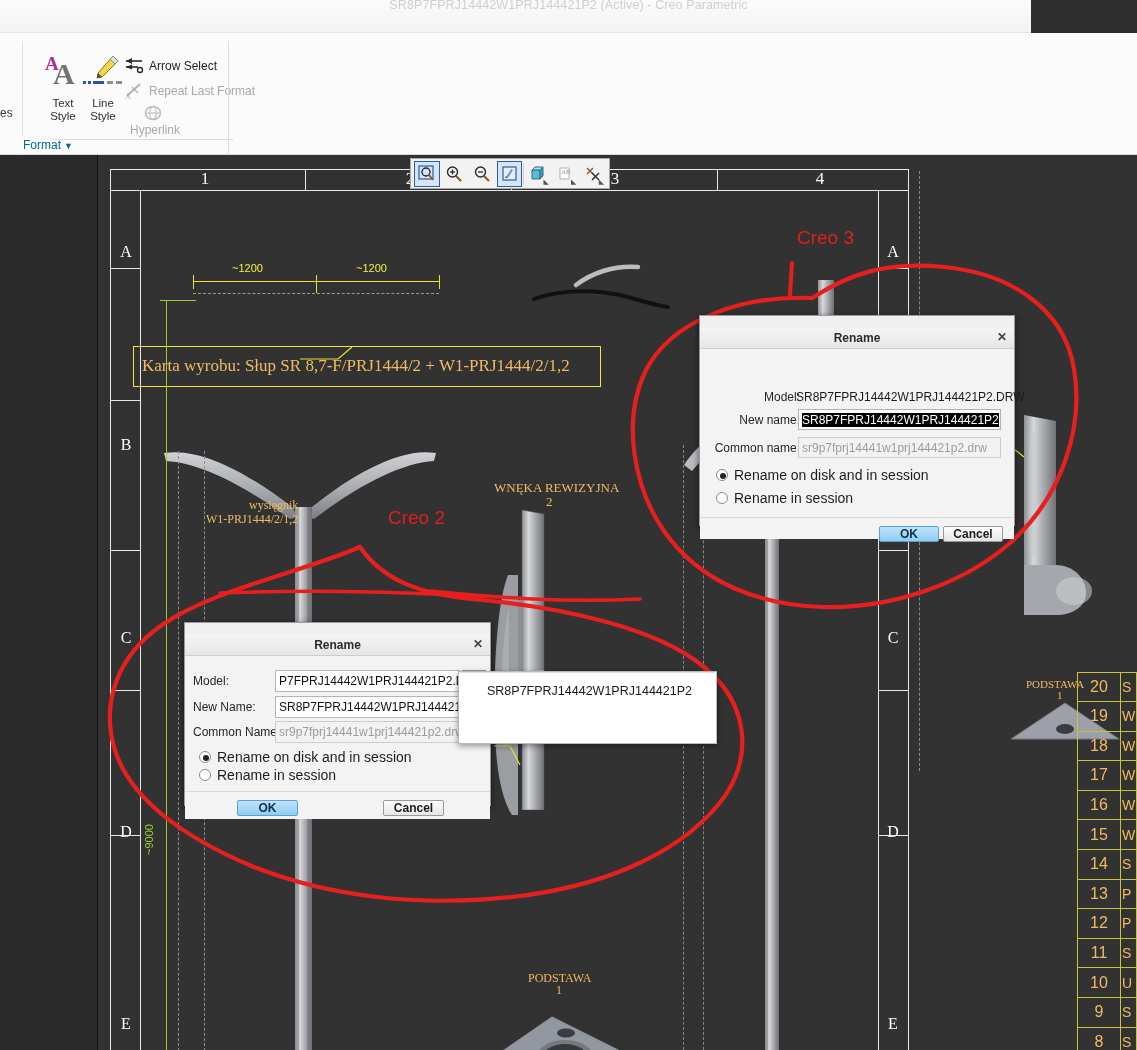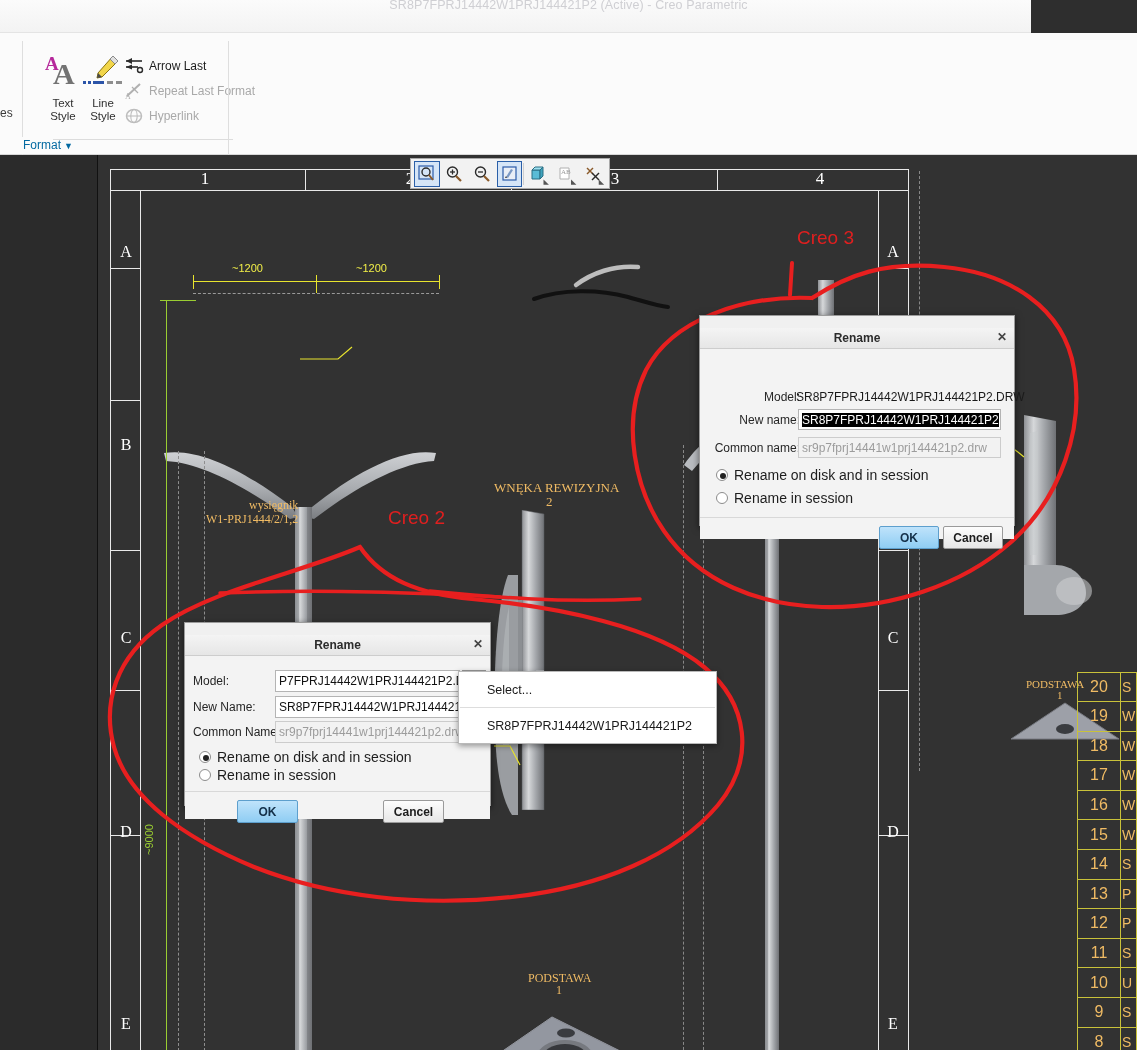--- a/index.html
+++ b/index.html
@@ -68,21 +68,21 @@
   }
   .icon-linestyle .dashes span.g { background:#8d8d8d; }
 
   .small-btn {
     position: absolute; height: 25px; display: flex; align-items: center;
     font-size: 12px; cursor: default; white-space: nowrap;
   }
   .small-btn .sglyph { width: 22px; height: 20px; position: relative; margin-right: 4px; flex: none; }
   #btn-arrow-style { left: 100px; top: 12px; color: #1d1d1d; }
   #btn-repeat-format { left: 100px; top: 37px; color: #a9a9a9; }
-  #btn-hyperlink { left: 100px; top: 62px; color: #a9a9a9; }
+  #btn-hyperlink { left: 107px; top: 62px; color: #a9a9a9; flex-direction: column; }
 
   #ribbon-group-sep {
     position: absolute; left: 30px; top: 98px; width: 180px; height: 1px; background: #dcdcdc;
   }
   #ribbon-group-title {
     position: absolute; left: 23px; top: 105px; width: 205px; text-align: left;
     font-size: 12px; color: #0369a1;
   }
   #ribbon-group-title .caret { font-size: 9px; margin-left: 3px; }
   #ribbon-vert-sep {
@@ -187,21 +187,21 @@
   .radio {
     width: 12px; height: 12px; border-radius: 50%; border: 1px solid #8c8c8c;
     background: #fff; margin-right: 6px; position: relative; flex: none;
   }
   .radio.on::after {
     content: ""; position: absolute; left: 3px; top: 3px; width: 6px; height: 6px;
     border-radius: 50%; background: #222;
   }
   .dlg-footer-sep { position: absolute; left: 0; right: 0; height: 1px; background: #d8d8d8; }
   .btn {
-    position: absolute; height: 23px; border: 1px solid #9a9a9a; border-radius: 2px;
+    position: absolute; height: 16px; border: 1px solid #9a9a9a; border-radius: 2px;
     font-size: 12px; font-weight: bold; color: #1c1c1c;
     display: flex; align-items: center; justify-content: center;
     background: linear-gradient(#fdfdfd,#e6e6e6); cursor: default; text-align: center;
   }
   .btn.primary {
     background: linear-gradient(#bfe3fb,#8fcdf3); border: 1px solid #5d9fcd; color: #143049;
   }
   .spin-btn {
     position: absolute; width: 24px; height: 23px; border: 1px solid #979797;
     background: linear-gradient(#f6f6f6,#d6d6d6); display:flex; align-items:center;
@@ -293,21 +293,21 @@
     <div class="small-btn" id="btn-arrow-style">
       <span class="sglyph">
         <svg viewBox="0 0 22 20" width="22" height="20">
           <line x1="3" y1="5" x2="19" y2="5" stroke="#2b2b2b" stroke-width="1.6"></line>
           <polygon points="3,5 9,2 9,8" fill="#2b2b2b"></polygon>
           <line x1="3" y1="11" x2="15" y2="11" stroke="#2b2b2b" stroke-width="1.6"></line>
           <polygon points="3,11 9,8.5 9,13.5" fill="#2b2b2b"></polygon>
           <circle cx="17" cy="14" r="2.5" fill="none" stroke="#2b2b2b" stroke-width="1.4"></circle>
         </svg>
       </span>
-      <span>Arrow Last</span>
+      <span>Arrow Select</span>
     </div>
 
     <div class="small-btn" id="btn-repeat-format">
       <span class="sglyph">
         <svg viewBox="0 0 22 20" width="22" height="20">
           <line x1="4" y1="15" x2="17" y2="3" stroke="#b0b0b0" stroke-width="2"></line>
           <line x1="9" y1="6" x2="15" y2="12" stroke="#b0b0b0" stroke-width="1.3"></line>
           <text x="2" y="18" font-size="8" fill="#b0b0b0" font-family="Liberation Serif">A</text>
         </svg>
       </span>
@@ -372,20 +372,23 @@
   <div class="grid-label grid-label-v" style="left:112px; top:474px; width:28px;">C</div>
   <div class="grid-label grid-label-v" style="left:112px; top:668px; width:28px;">D</div>
   <div class="grid-label grid-label-v" style="left:112px; top:860px; width:28px;">E</div>
 
   <div class="grid-label grid-label-v" style="left:879px; top:88px; width:28px;">A</div>
   <div class="grid-label grid-label-v" style="left:879px; top:281px; width:28px;">B</div>
   <div class="grid-label grid-label-v" style="left:879px; top:474px; width:28px;">C</div>
   <div class="grid-label grid-label-v" style="left:879px; top:668px; width:28px;">D</div>
   <div class="grid-label grid-label-v" style="left:879px; top:860px; width:28px;">E</div>
 
+  <div id="title-box">
+    <div id="title-box-text">Karta wyrobu: Słup SR 8,7-F/PRJ1444/2 + W1-PRJ1444/2/1,2</div>
+  </div>
 
   <svg class="metal" style="left:140px; top:240px; width:330px; height:660px;" viewBox="0 0 330 660">
     <defs>
       <linearGradient id="poleGrad" x1="0" y1="0" x2="1" y2="0">
         <stop offset="0%" stop-color="#8e9094"></stop>
         <stop offset="30%" stop-color="#d6d8da"></stop>
         <stop offset="62%" stop-color="#a5a8ac"></stop>
         <stop offset="100%" stop-color="#6f7175"></stop>
       </linearGradient>
       <linearGradient id="armGrad" x1="0" y1="0" x2="0" y2="1">
@@ -713,16 +716,15 @@
       <span>Rename in session</span>
     </div>
 
     <div class="dlg-footer-sep" style="top:135px;"></div>
     <div class="btn primary" style="left:52px; top:144px; width:61px;">OK</div>
     <div class="btn" style="left:198px; top:144px; width:61px;">Cancel</div>
   </div>
 </div>
 
 <div id="model-dropdown" style="left:458px; top:671px; width:259px; height:73px;">
-    <div class="dd-item">Select...</div>
     <div class="dd-sep"></div>
     <div class="dd-item">SR8P7FPRJ14442W1PRJ144421P2</div>
   </div>
 
 </body></html>

